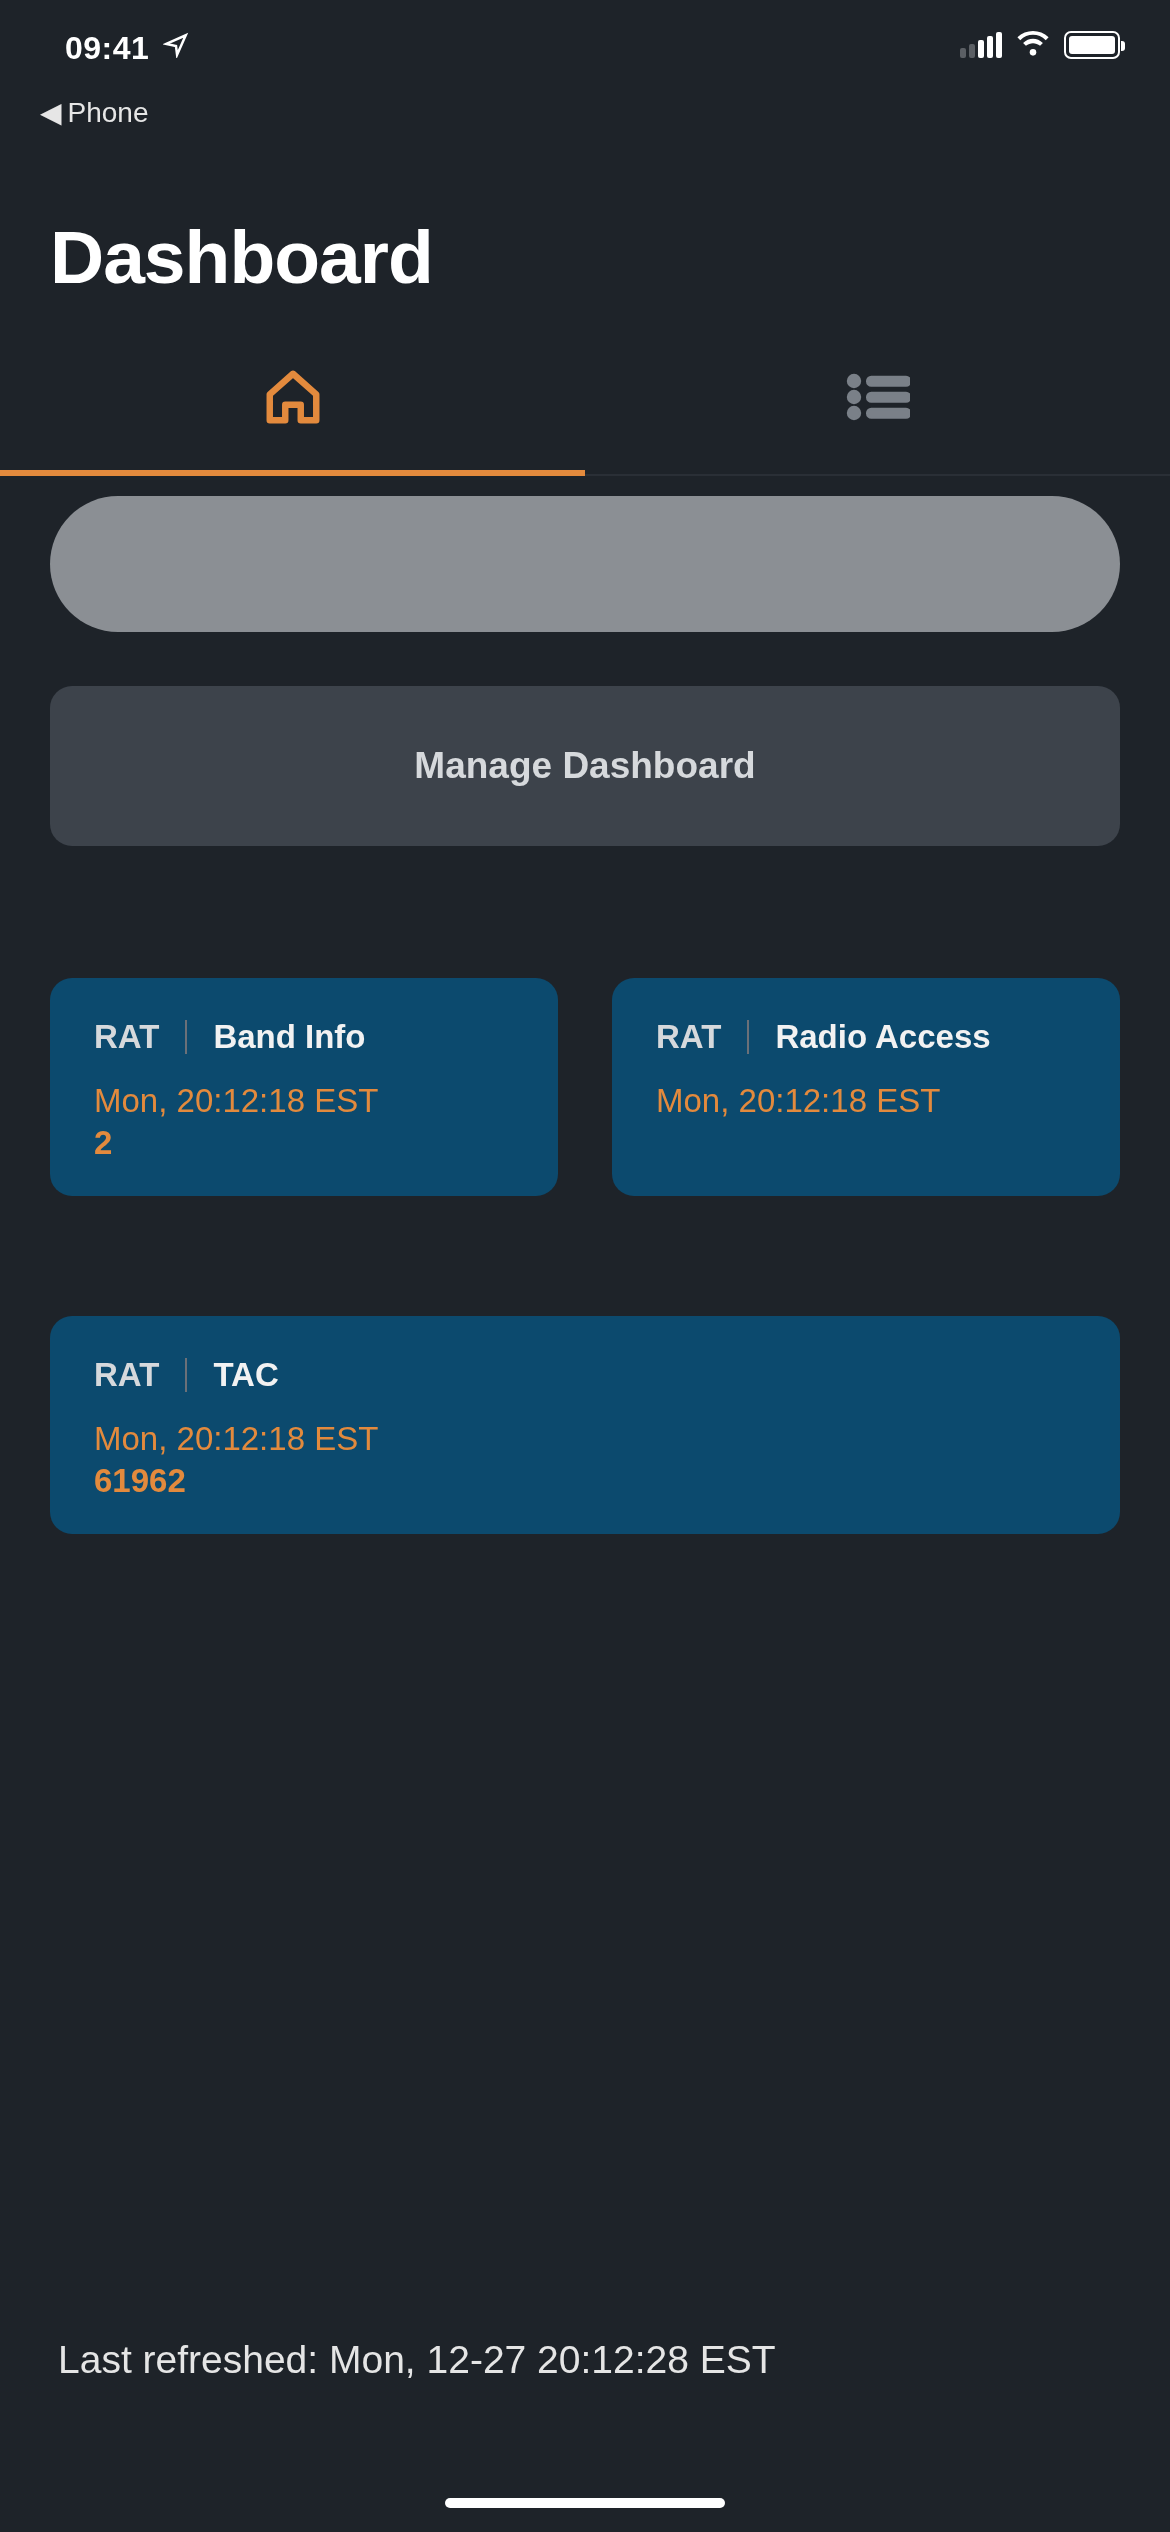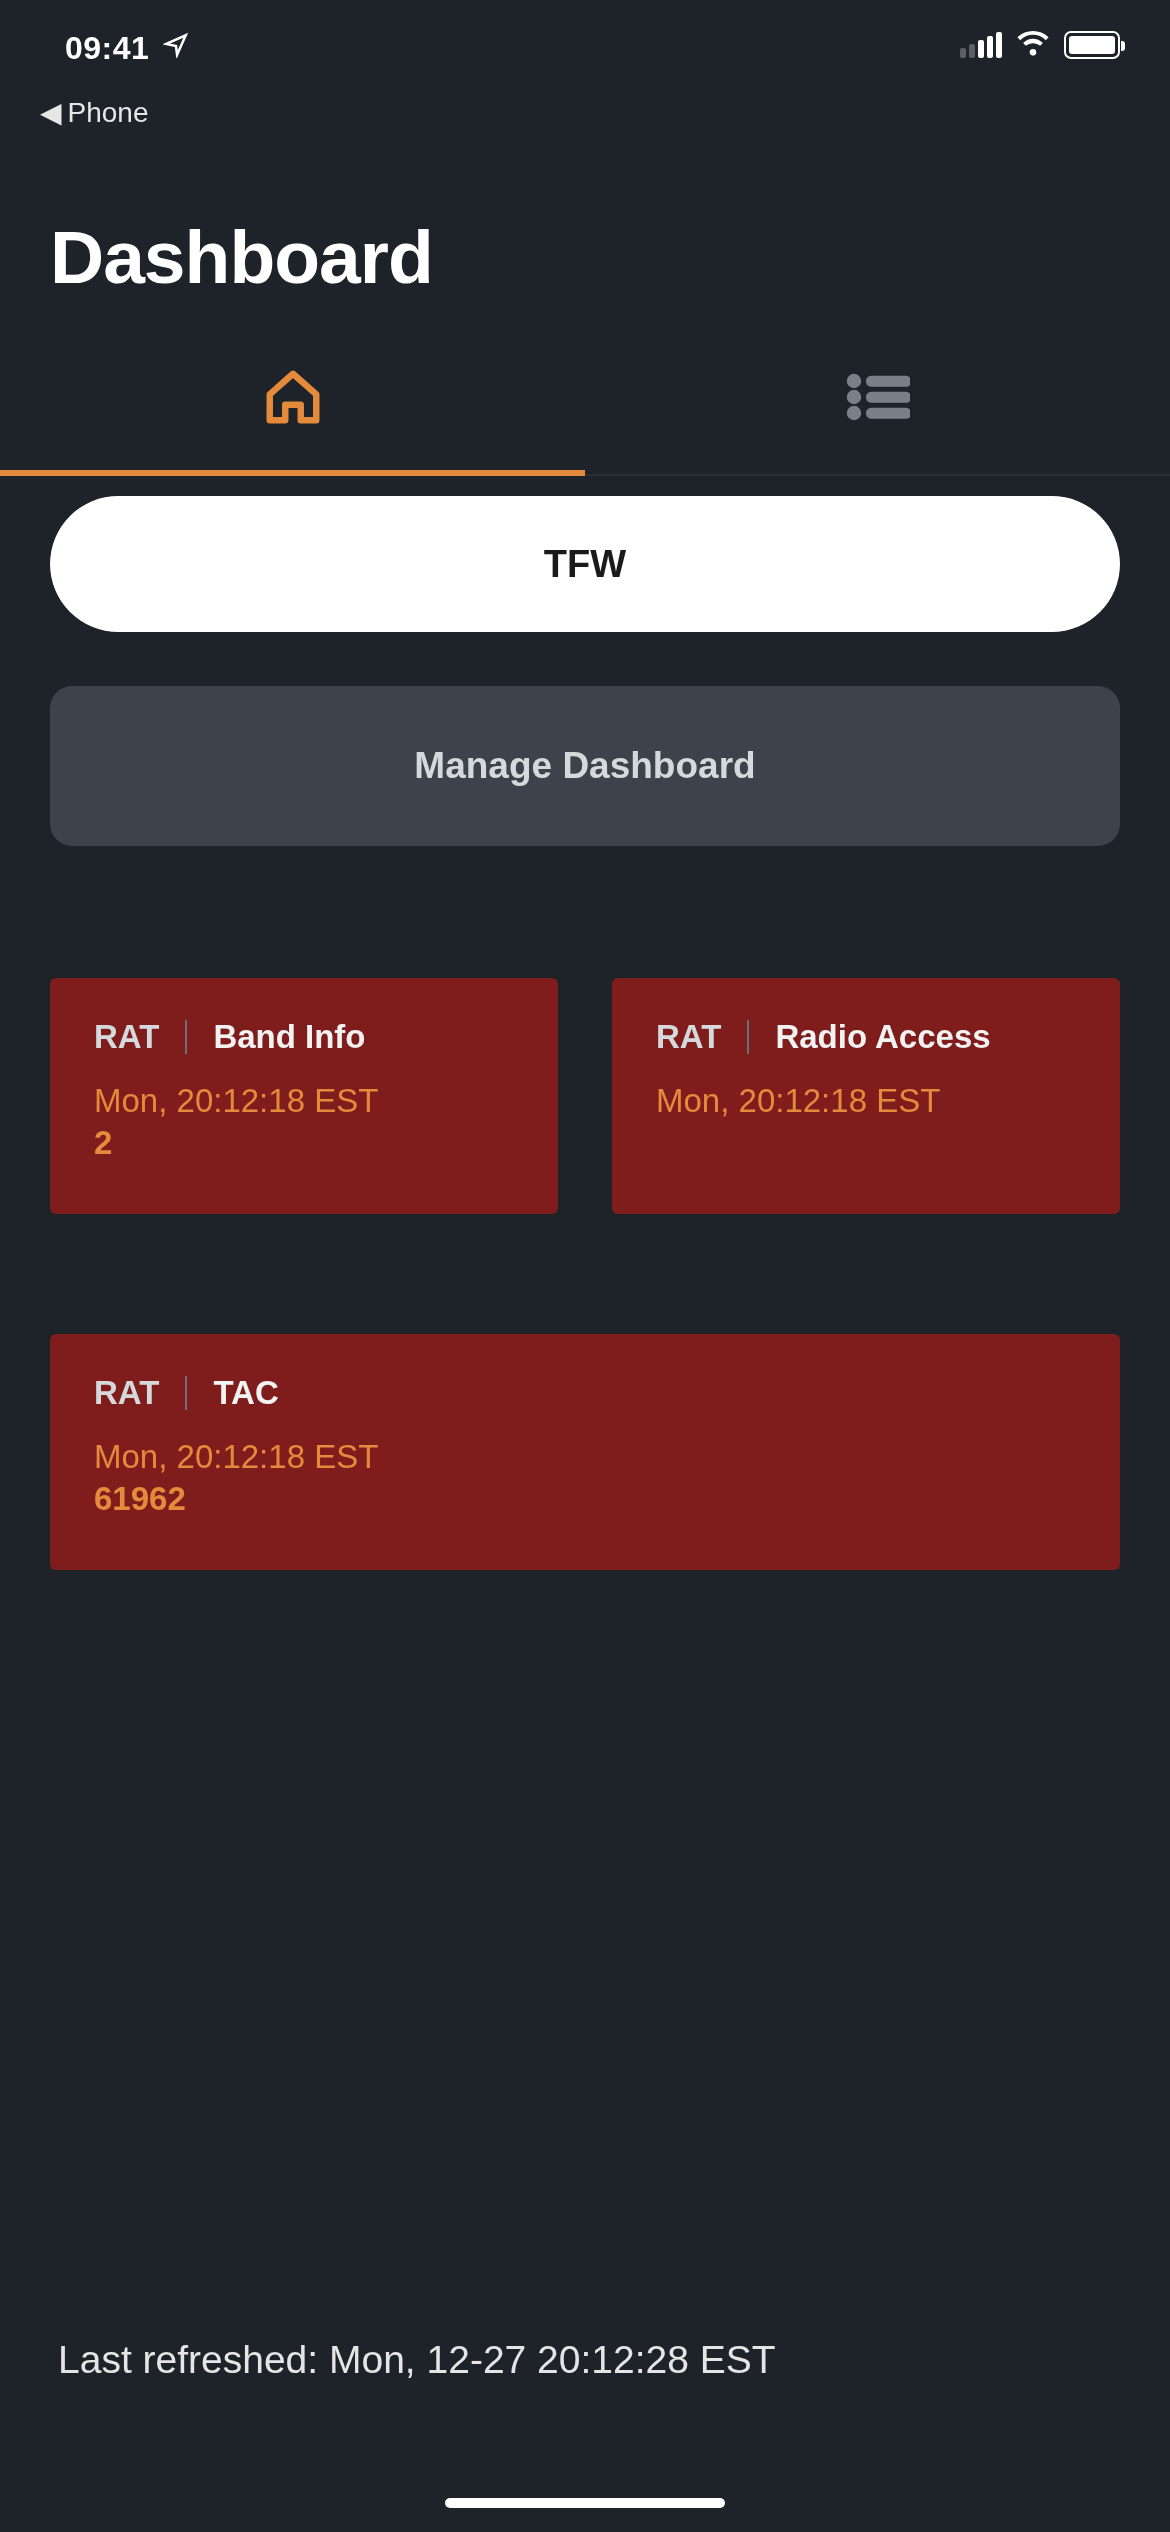--- a/index.html
+++ b/index.html
@@ -162,23 +162,23 @@
       font-weight: 600;
       color: #d6d9dc;
     }
     
     .cards-row {
       display: flex;
       gap: 54px;
       margin: 132px 50px 0;
     }
     .card {
-      background: #7f1d1d;
-      border-radius: 6px;
-      padding: 40px 44px 52px;
+      background: #0c4a6e;
+      border-radius: 22px;
+      padding: 40px 44px 34px;
       flex: 1;
     }
     .card-full {
       margin: 120px 50px 0;
     }
     .card-header {
       display: flex;
       align-items: center;
       gap: 26px;
       font-size: 33px;
@@ -284,21 +284,20 @@
         <circle cx="3" cy="9" r="2.2"></circle>
           <rect x="8" y="7.5" width="16" height="3.2" rx="1.5"></rect>
         <circle cx="3" cy="15" r="2.2"></circle>
           <rect x="8" y="13.5" width="16" height="3.2" rx="1.5"></rect>
       </svg>
     </span>
   </div>
 </div>
 
 <div class="segmented">
-  <div class="seg-btn active">TFW</div>
 </div>
 
 <div class="manage-btn">Manage Dashboard</div>
 
 <div class="cards-row">
   <div class="card">
     <div class="card-header">
       <span class="card-cat">RAT</span>
       <span class="card-divider"></span>
       <span class="card-name">Band Info</span>

